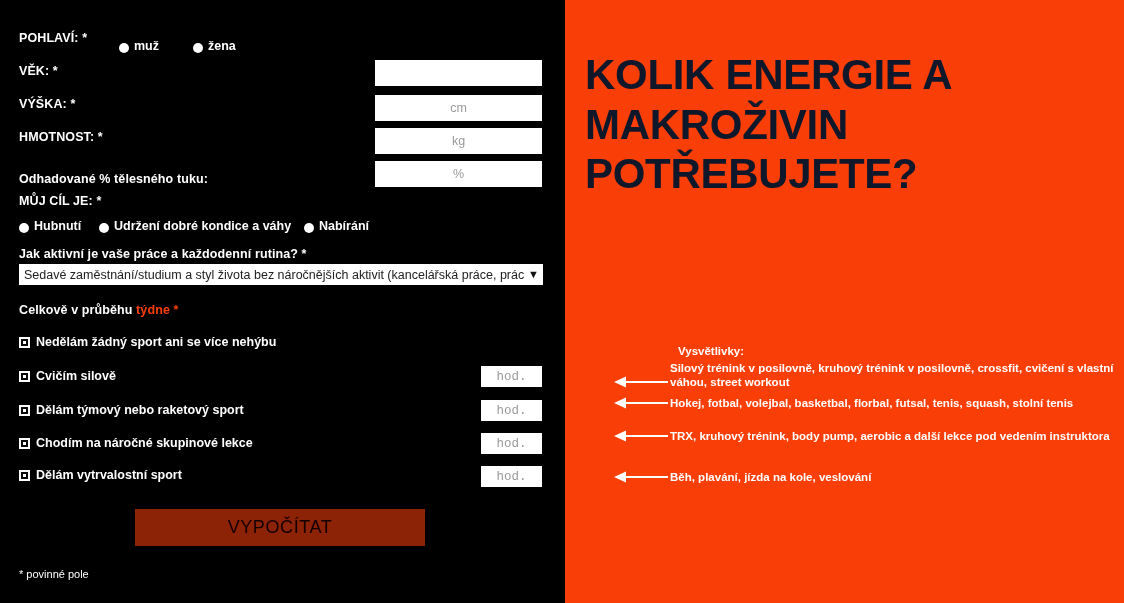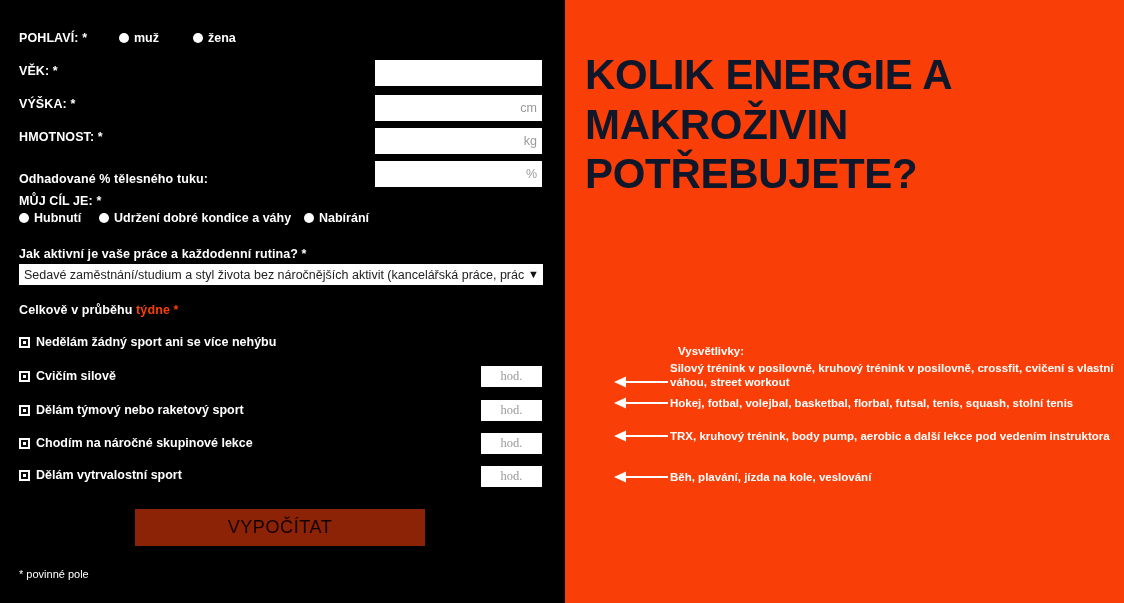--- a/index.html
+++ b/index.html
@@ -63,35 +63,36 @@
   
   .tinput {
     position: absolute;
     left: 375px;
     width: 167px;
     height: 21px;
     background: #ffffff;
     border: 1px solid #ffffff;
     border-radius: 0;
     outline: none;
-    text-align: right;
+    text-align: center;
     color: #333;
     font-family: "Liberation Sans", sans-serif;
     font-size: 12.5px;
     padding: 12px 4px;
   }
   .tinput::placeholder { color: #9a9a9a; opacity: 1; }
 
   
   .radio-wrap {
     position: absolute;
     display: flex;
-    align-items: center;
+    align-items: flex-end;
     gap: 5px;
     white-space: nowrap;
+    margin-top: 8px;
   }
   .radio-dot {
     width: 10px; height: 10px;
     border-radius: 50%;
     background: #ffffff;
     display: inline-block;
     flex: 0 0 10px;
   }
   .radio-label {
     color: #ffffff;
@@ -157,21 +158,21 @@
 
   .hod-input {
     position: absolute;
     left: 481px;
     width: 61px;
     height: 21px;
     background: #ffffff;
     border: 1px solid #ffffff;
     text-align: center;
     color: #333;
-    font-family: Liberation Serif, serif;
+    font-family: Liberation Mono, monospace;
     font-size: 12.5px;
     outline: none;
   }
   .hod-input::placeholder { color: #9a9a9a; opacity: 1; }
 
   
   .submit-btn {
     position: absolute;
     left: 135px;
     top: 509px;

